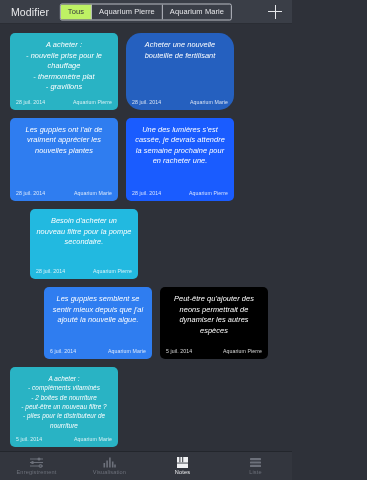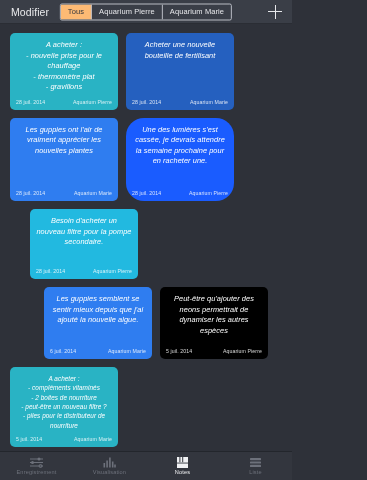--- a/index.html
+++ b/index.html
@@ -64,21 +64,21 @@
     padding: 0 7px;
     font-size: 7.5px;
     color: #e6e7ea;
     border-right: 1px solid #b9bcc4;
     white-space: nowrap;
     line-height: 1;
     letter-spacing: 0.1px;
   }
   .seg:last-child { border-right: none; }
   .seg.active {
-    background: #fdba74;
+    background: #bef264;
     color: #33363d;
   }
   .nav-add {
     position: absolute;
     right: 10px;
     top: 50%;
     transform: translateY(-50%);
     width: 14px;
     height: 14px;
   }
@@ -199,37 +199,37 @@
         <div class="note-body">A acheter :
 - nouvelle prise pour le chauffage
 - thermomètre plat
 - gravillons</div>
         <div class="note-footer">
           <span class="note-date">28 juil. 2014</span>
           <span class="note-aq">Aquarium Pierre</span>
         </div>
       </div>
 
-      <div class="note" style="background:#2560bf;">
+      <div class="note" style="background:#2560bf;border-radius:15px;">
         <div class="note-body">Acheter une nouvelle bouteille de fertilisant</div>
         <div class="note-footer">
           <span class="note-date">28 juil. 2014</span>
           <span class="note-aq">Aquarium Marie</span>
         </div>
       </div>
 
       <div class="note" style="background:#2f7df0;gap:28px;">
         <div class="note-body">Les guppies ont l'air de vraiment apprécier les nouvelles plantes</div>
         <div class="note-footer">
           <span class="note-date">28 juil. 2014</span>
           <span class="note-aq">Aquarium Marie</span>
         </div>
       </div>
 
-      <div class="note" style="background:#1a5cff;min-height:70px;border-radius:18px;">
+      <div class="note" style="background:#1a5cff;min-height:70px;">
         <div class="note-body">Une des lumières s'est cassée, je devrais attendre la semaine prochaine pour en racheter une.</div>
         <div class="note-footer">
           <span class="note-date">28 juil. 2014</span>
           <span class="note-aq">Aquarium Pierre</span>
         </div>
       </div>
 
       <div class="note" style="background:#22b9e0;min-height:70px;margin-left:20px;">
         <div class="note-body">Besoin d'acheter un nouveau filtre pour la pompe secondaire.</div>
         <div class="note-footer">

